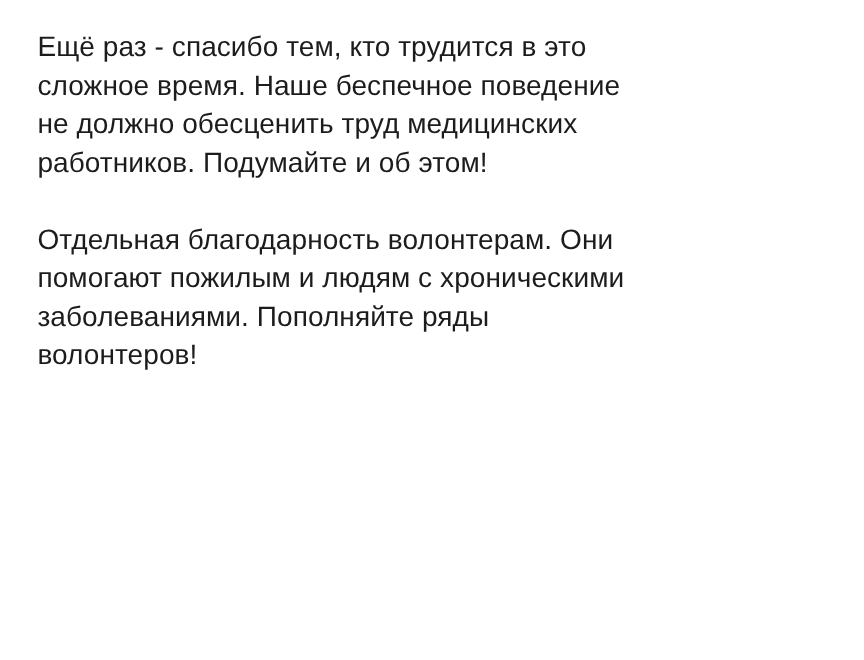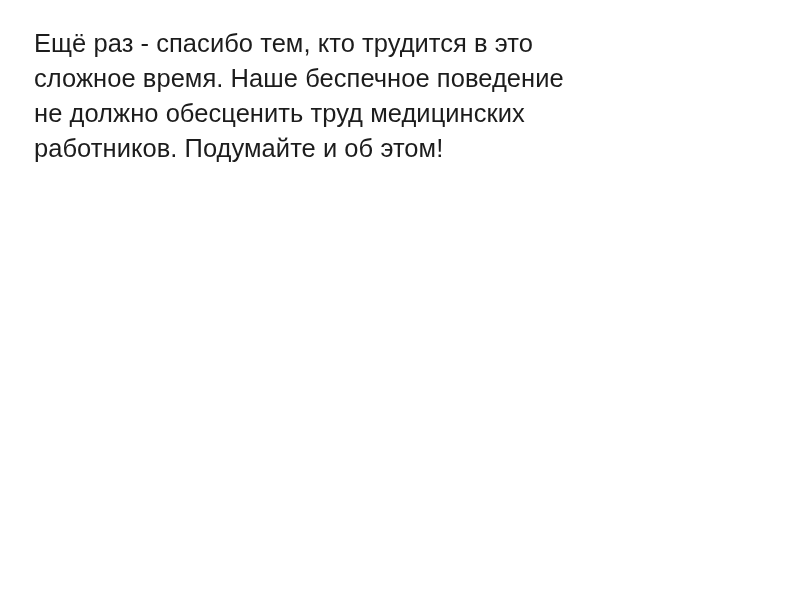--- a/index.html
+++ b/index.html
@@ -40,17 +40,21 @@
 
 <div class="page">
 
   <p class="paragraph">Ещё раз - спасибо тем, кто трудится в это
 сложное время. Наше беспечное поведение
  не должно обесценить труд медицинских
 работников. Подумайте и об этом!</p>
 
   <div class="para-gap"></div>
 
+  <p class="paragraph">Отдельная благодарность волонтерам. Они
+помогают пожилым и людям с хроническими
+заболеваниями. Пополняйте ряды
+волонтеров!</p>
 
   <div class="para-gap"></div>
 
 
 </div>
 
 </body></html>

